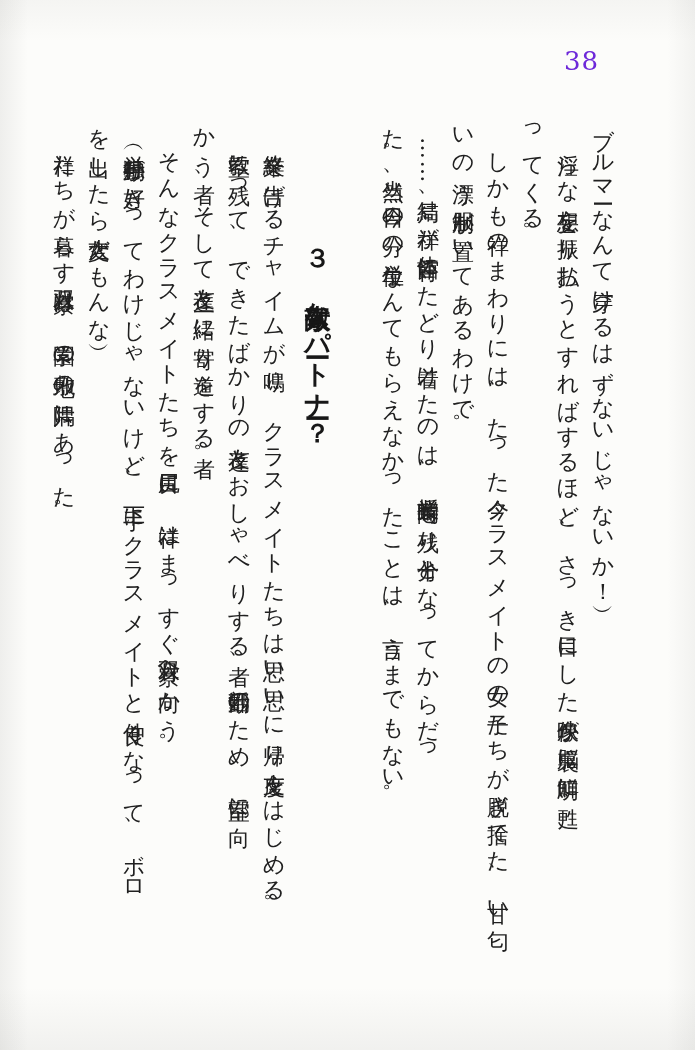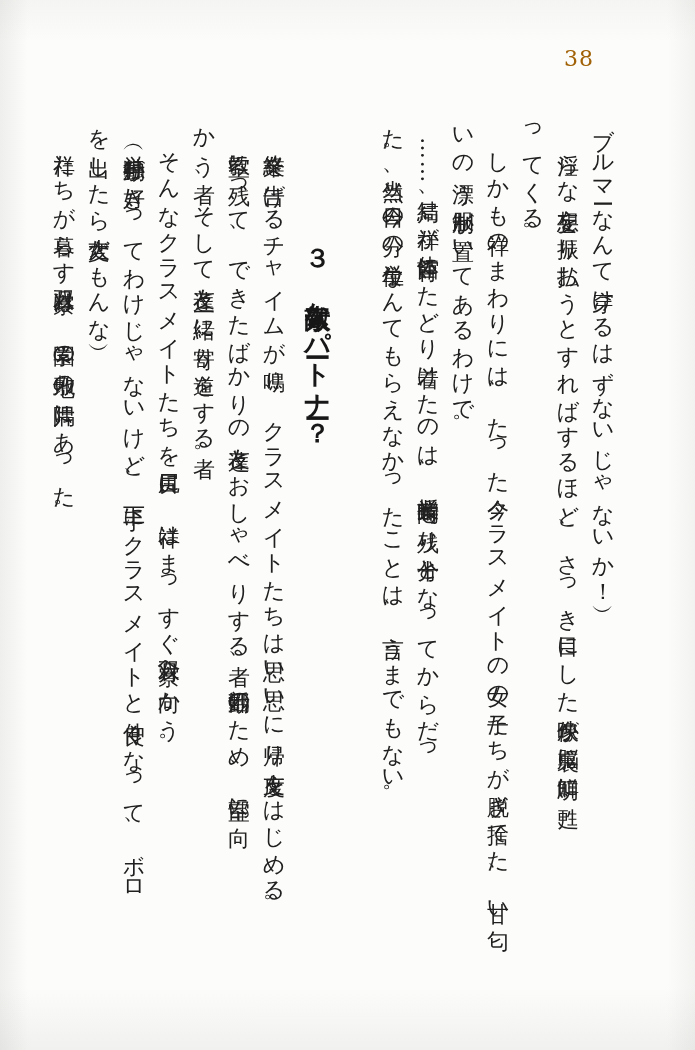--- a/index.html
+++ b/index.html
@@ -25,23 +25,23 @@
     inset: 0;
     pointer-events: none;
     background:
       linear-gradient(to right, rgba(60,60,55,0.07), rgba(0,0,0,0) 4%, rgba(0,0,0,0) 96%, rgba(60,60,55,0.05)),
       linear-gradient(to bottom, rgba(60,60,55,0.04), rgba(0,0,0,0) 4%, rgba(0,0,0,0) 94%, rgba(60,60,55,0.06));
   }
   .page-number {
     position: absolute;
     top: 46px;
     left: 564px;
-    font-size: 22px;
+    font-size: 26px;
     letter-spacing: 1px;
-    color: #a16207;
+    color: #6d28d9;
     font-family: "DejaVu Serif", "Liberation Serif", serif;
   }
   .text-area {
     position: absolute;
     top: 113px;
     right: 74px;
     height: 920px;
     writing-mode: vertical-rl;
     text-orientation: mixed;
   }

